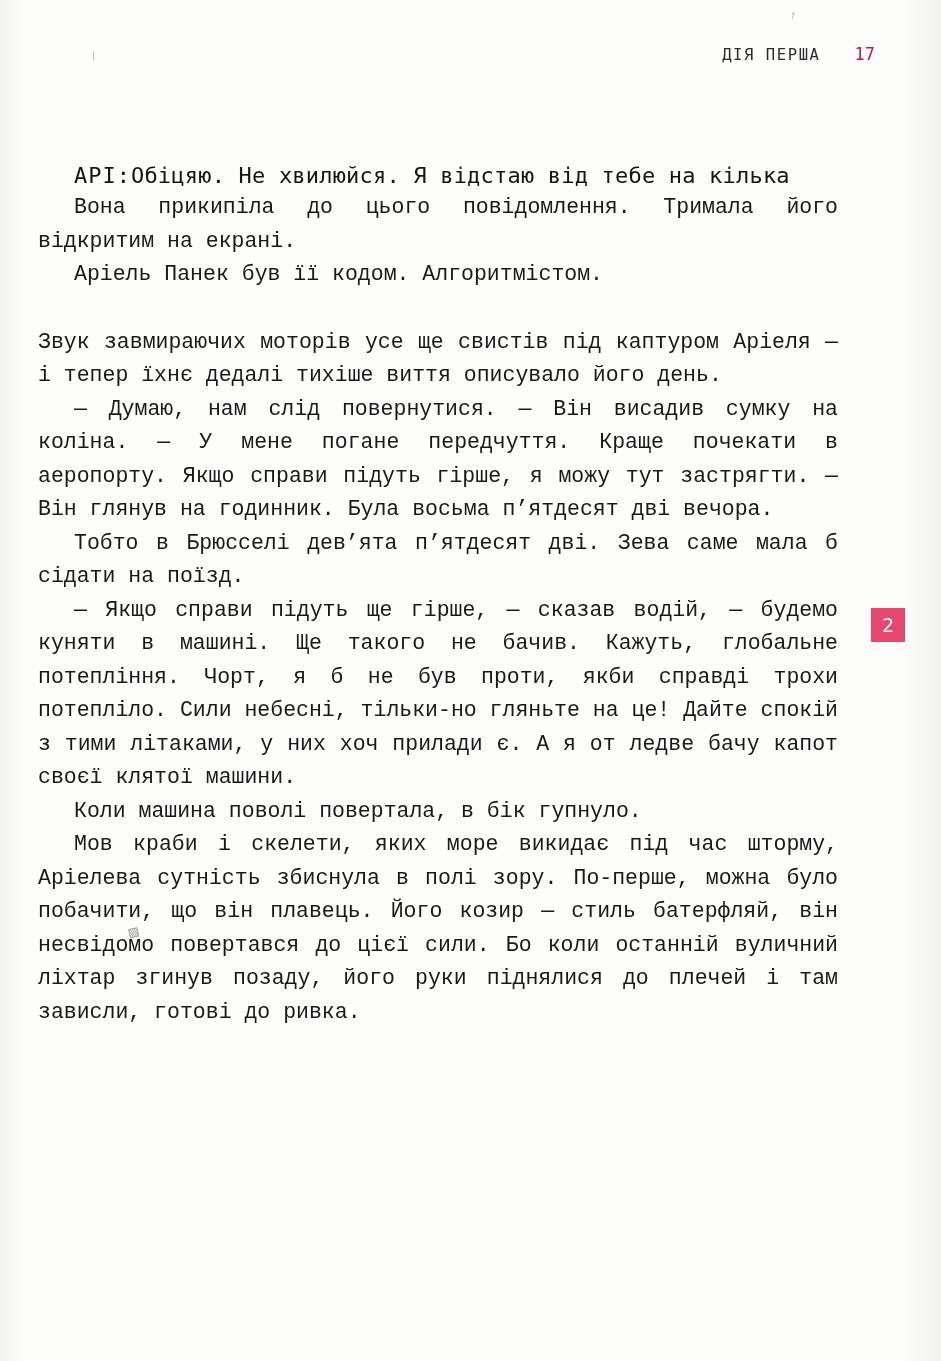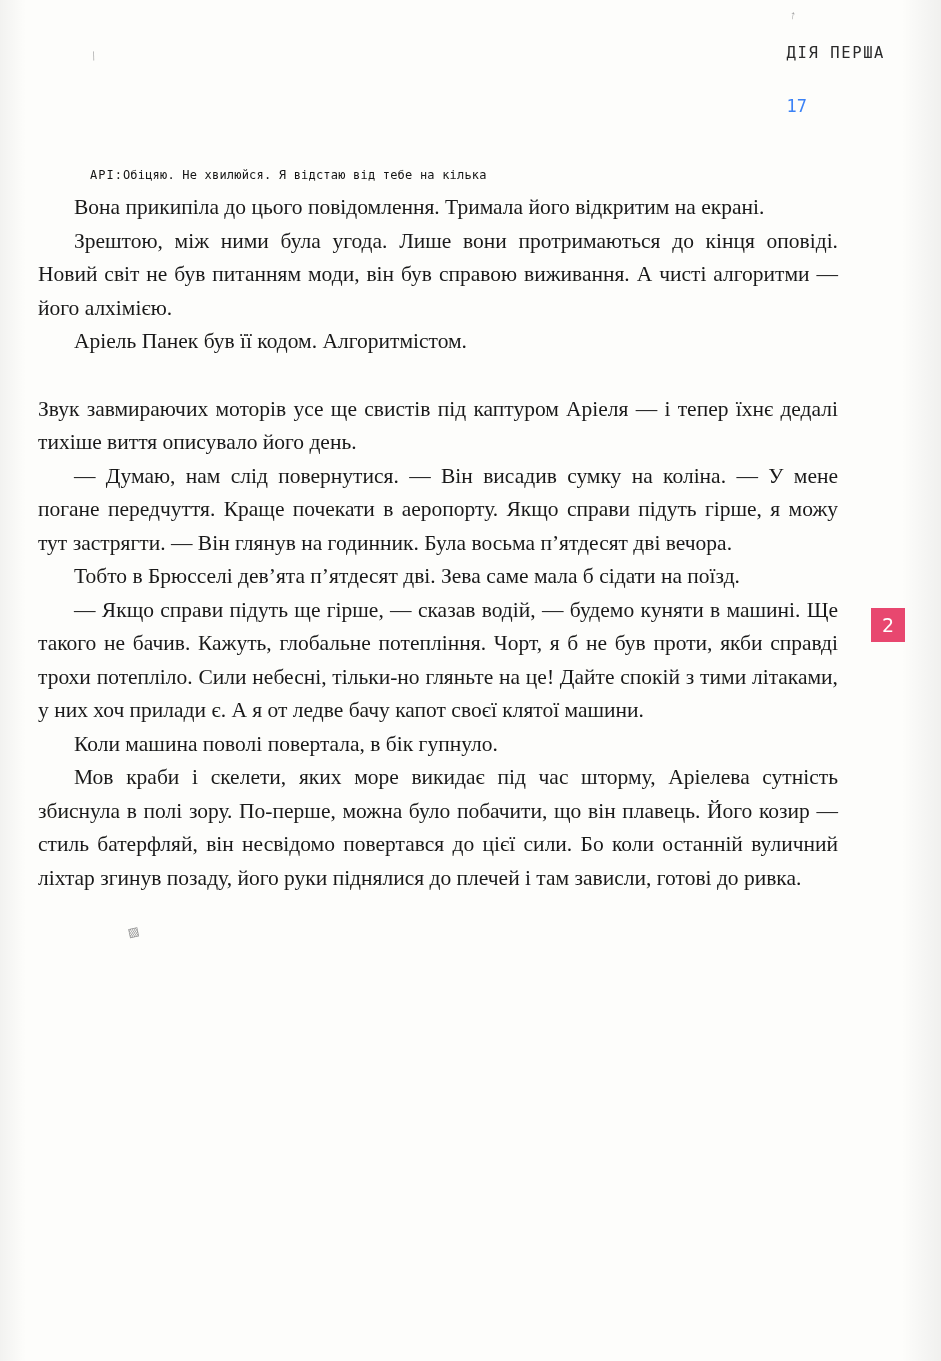--- a/index.html
+++ b/index.html
@@ -37,36 +37,35 @@
     right: 0; top: 0; bottom: 0;
     width: 40px;
     background: linear-gradient(to left, rgba(0,0,0,0.05), rgba(0,0,0,0));
     pointer-events: none;
   }
 
   
   .running-head {
     position: absolute;
     top: 44px;
-    right: 56px;
+    right: 66px;
     display: flex;
     align-items: baseline;
     gap: 34px;
-    flex-direction: column;
   }
   .running-head .section-name {
     font-family: "DejaVu Sans Mono", monospace;
     font-size: 15.5px;
     letter-spacing: 1.6px;
     color: #2b2b2b;
   }
   .running-head .folio {
     font-family: "DejaVu Sans Mono", monospace;
     font-size: 17px;
-    color: #3b82f6;
+    color: #be185d;
   }
 
   
   .scan-mark {
     position: absolute;
     color: #9a9a9a;
     font-size: 12px;
     pointer-events: none;
     user-select: none;
   }
@@ -82,34 +81,35 @@
     width: 800px;
   }
 
   p {
     margin: 0;
     font-size: 21.5px;
     line-height: 33.5px;
     text-align: justify;
     text-justify: inter-word;
     color: #191919;
+    font-family: Liberation Mono, monospace;
     -webkit-font-smoothing: antialiased;
   }
 
   p.indent { text-indent: 36px; }
   p.noindent { text-indent: 0; }
 
   
   .script-line {
     font-family: "DejaVu Sans Mono", monospace;
-    font-size: 12px;
+    font-size: 22px;
     line-height: 31px;
     letter-spacing: 0.2px;
     text-indent: 0;
-    margin-left: 52px;
+    margin-left: 36px;
     text-align: left;
     color: #151515;
   }
   .script-line .speaker {
     letter-spacing: 1px;
   }
   .script-line .cont {
     display: block;
     margin-left: 76px;
   }
@@ -147,21 +147,20 @@
     <span class="folio">17</span>
   </div>
 
   <div class="section-marker">2</div>
 
   <div class="text-column">
 
     <p class="script-line"><span class="speaker">АРІ:</span><span>Обіцяю. Не хвилюйся. Я відстаю від тебе на кілька</span></p>
 
     <p class="indent">Вона прикипіла до цього повідомлення. Тримала його відкритим на екрані.</p>
-    <p class="indent">Зрештою, між ними була угода. Лише вони протримаються до кінця оповіді. Новий світ не був питанням моди, він був справою виживання. А чисті алгоритми — його алхімією.</p>
     <p class="indent">Аріель Панек був її кодом. Алгоритмістом.</p>
 
     <div class="block-gap"></div>
 
     <p class="noindent">Звук завмираючих моторів усе ще свистів під каптуром Аріеля — і тепер їхнє дедалі тихіше виття описувало його день.</p>
     <p class="indent">— Думаю, нам слід повернутися. — Він висадив сумку на коліна. — У мене погане передчуття. Краще почекати в аеропорту. Якщо справи підуть гірше, я можу тут застрягти. — Він глянув на годинник. Була восьма п’ятдесят дві вечора.</p>
     <p class="indent">Тобто в Брюсселі дев’ята п’ятдесят дві. Зева саме мала б сідати на поїзд.</p>
     <p class="indent">— Якщо справи підуть ще гірше, — сказав водій, — будемо куняти в машині. Ще такого не бачив. Кажуть, глобальне потепління. Чорт, я б не був проти, якби справді трохи потепліло. Сили небесні, тільки-но гляньте на це! Дайте спокій з тими літаками, у них хоч прилади є. А я от ледве бачу капот своєї клятої машини.</p>
     <p class="indent">Коли машина поволі повертала, в бік гупнуло.</p>
     <p class="indent">Мов краби і скелети, яких море викидає під час шторму, Аріелева сутність збиснула в полі зору. По-перше, можна було побачити, що він плавець. Його козир — стиль батерфляй, він несвідомо повертався до цієї сили. Бо коли останній вуличний ліхтар згинув позаду, його руки піднялися до плечей і там зависли, готові до ривка.</p>

